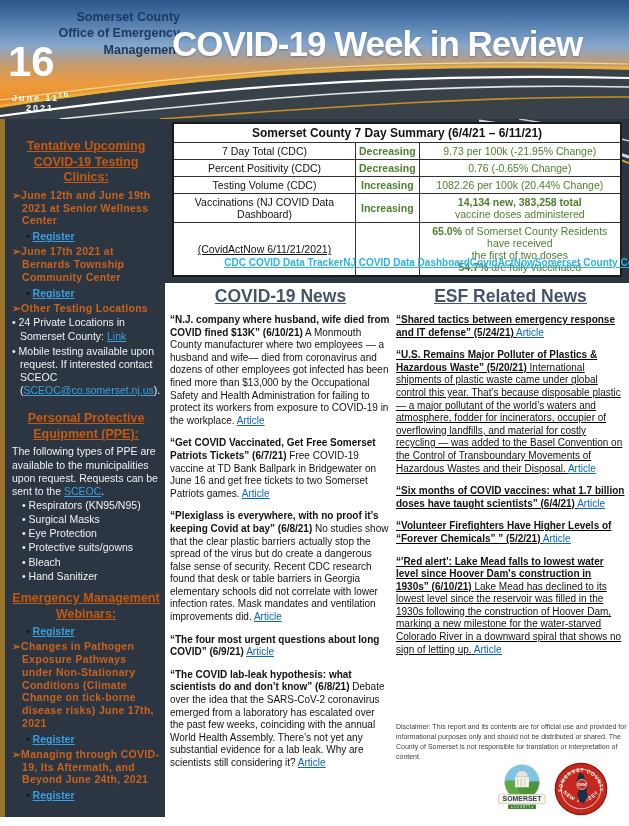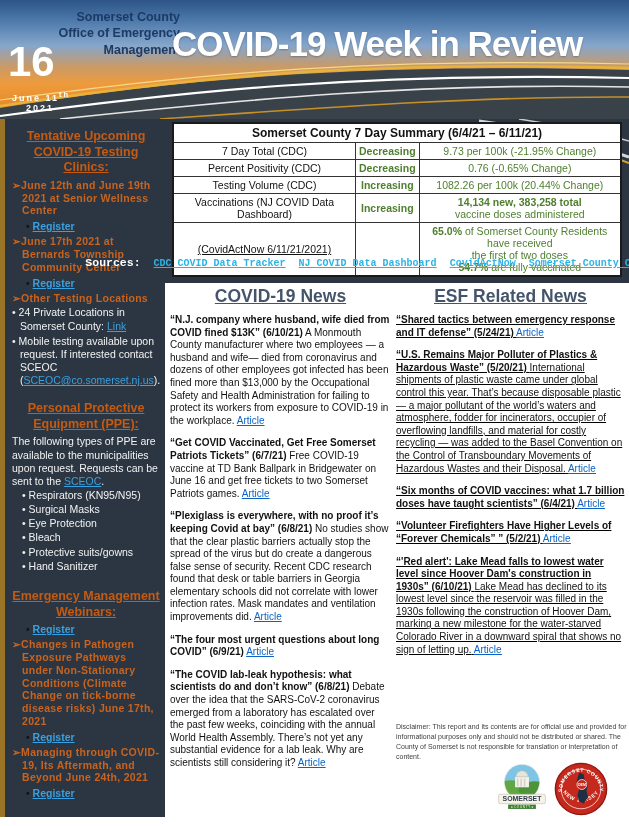--- a/index.html
+++ b/index.html
@@ -13,21 +13,21 @@
   .org-block { position:absolute; left:28px; top:9px; width:152px; text-align:right;
     color:#1b3a66; font-weight:bold; font-size:12.5px; line-height:1.3; }
   .issue-number { position:absolute; left:8px; top:38px; color:#ffffff; font-weight:bold; font-size:42px; }
   .hdate { position:absolute; left:12px; top:90px; color:#ffffff; font-weight:bold; font-size:9px; letter-spacing:2px; }
   .hdate .yr { display:block; padding-left:14px; letter-spacing:2px; }
   .main-title { position:absolute; left:172px; top:24px; color:#ffffff; font-weight:bold;
     font-size:35px; letter-spacing:-1px; white-space:nowrap; text-shadow:0 1px 2px rgba(0,0,0,0.25); }
 
   
   .sidebar { position:absolute; left:0; top:119px; width:165px; height:698px; background:#2b3642;
-    border-left:5px solid #9a7427; padding:4px 5px 0 7px; overflow:hidden; }
+    border-left:5px solid #9a7427; padding:14px 5px 0 7px; overflow:hidden; }
   .sb-heading { color:#c55a11; font-weight:bold; font-size:12.5px; text-align:center;
     text-decoration:underline; line-height:1.25; margin:6px 0 3px 0; }
   .sb-item { color:#c9631e; font-weight:bold; font-size:10.5px; line-height:1.22; letter-spacing:0.3px;
     padding-left:10px; text-indent:-10px; margin-top:2px; }
   .sb-item::before { content:"➢"; color:#c9631e; }
   .sb-register { margin:3px 0 3px 14px; font-size:10.5px; }
   .sb-register::before { content:"• "; color:#10151a; font-weight:bold; }
   .sb-register a { color:#3aa0e0; text-decoration:underline; font-weight:bold; cursor:pointer; }
   .sb-white { color:#f2f2f2; font-size:10.5px; line-height:1.25; margin-top:2px; padding-left:8px; text-indent:-8px; }
   .sb-white::before { content:"• "; }
@@ -43,21 +43,21 @@
     background:#ffffff; font-size:10.5px; border:2px solid #1a1a1a; }
   .summary-table th, .summary-table td { border:1px solid #333; padding:2px 3px; text-align:center; color:#111; }
   .summary-table th { font-weight:bold; font-size:12px; padding:2px; }
   .summary-table td.trend { color:#4e7f2e; font-weight:bold; width:58px; }
   .summary-table td.val { color:#4e7f2e; width:205px; }
   .summary-table td.lbl { width:185px; }
   .summary-table .b { font-weight:bold; }
   .summary-table .ulink { text-decoration:underline; cursor:pointer; }
 
   .sources { position:absolute; left:165px; top:250px; width:464px; display:flex; align-items:baseline;
-    gap:13px; padding:6px 4px 0 10px; font-family:Liberation Mono, monospace;justify-content:center; }
+    padding:6px 4px 0 10px; font-family:Liberation Sans, sans-serif; }
   .sources .src-label { color:#ffffff; font-weight:bold; font-size:11.5px; }
   .sources a { color:#2bb3e6; font-size:10px; font-weight:bold; text-decoration:underline; cursor:pointer; white-space:nowrap; }
 
   
   .news-col { position:absolute; top:286px; }
   .col-covid { left:170px; width:221px; }
   .col-esf { left:396px; width:229px;text-decoration:underline; }
   .news-heading { color:#44546a; font-weight:bold; font-size:17.5px; text-align:center;
     text-decoration:underline; margin-bottom:7px; }
   .article { font-size:10px; line-height:1.26; color:#111; margin-bottom:10px; }
@@ -105,26 +105,26 @@
     <div class="sb-item">Other Testing Locations</div>
     <div class="sb-white"><span>24 Private Locations in Somerset County: </span><a class="sb-link">Link</a></div>
     <div class="sb-white"><span>Mobile testing available upon request. If interested contact SCEOC (</span><a class="sb-link">SCEOC@co.somerset.nj.us</a><span>).</span></div>
 
     <div class="sb-heading" style="margin-top:14px;">Personal Protective Equipment (PPE):</div>
     <div class="sb-plain"><span>The following types of PPE are available to the municipalities upon request. Requests can be sent to the </span><a class="sb-link">SCEOC</a><span>.</span></div>
     <div class="sb-bullets">
       <div>Respirators (KN95/N95)</div>
       <div>Surgical Masks</div>
       <div>Eye Protection</div>
+      <div>Protective suits/gowns</div>
       <div>Bleach</div>
-      <div>Protective suits/gowns</div>
       <div>Hand Sanitizer</div>
     </div>
 
-    <div class="sb-heading" style="margin-top:16px;">Emergency Management Webinars:</div>
+    <div class="sb-heading" style="margin-top:8px;">Emergency Management Webinars:</div>
     <div class="sb-register"><a>Register</a></div>
     <div class="sb-item">Changes in Pathogen Exposure Pathways under Non-Stationary Conditions (Climate Change on tick-borne disease risks) June 17th, 2021</div>
     <div class="sb-register"><a>Register</a></div>
     <div class="sb-item">Managing through COVID-19, Its Aftermath, and Beyond June 24th, 2021</div>
     <div class="sb-register"><a>Register</a></div>
 
   </div>
 
   <div class="band">
     <svg class="stripes" width="150" height="46" viewBox="0 0 150 46">

